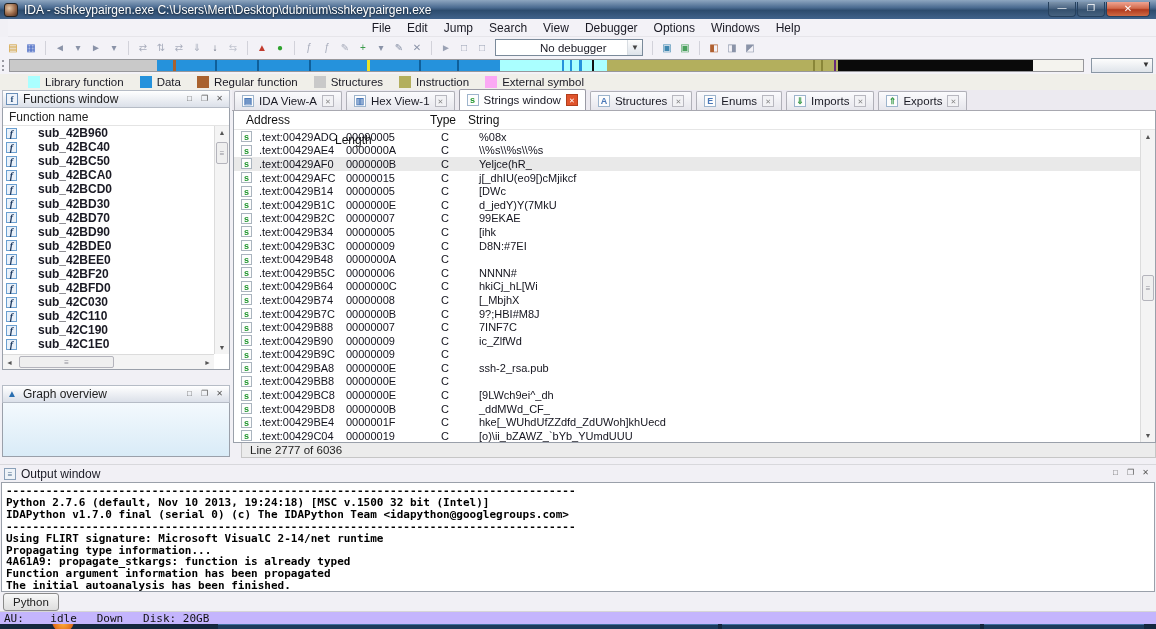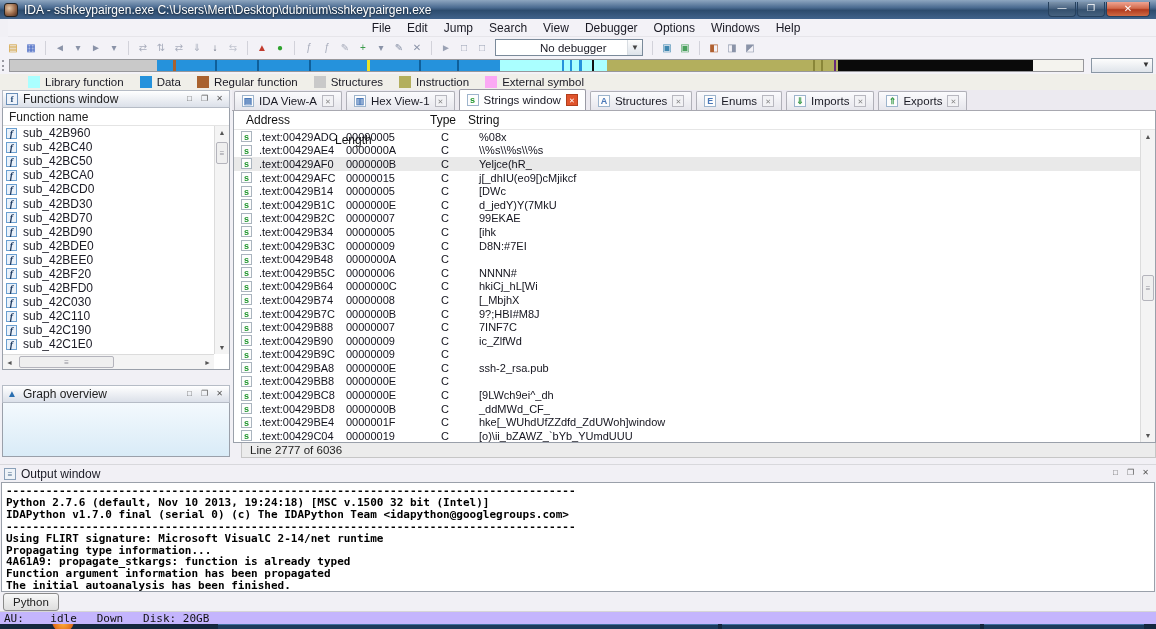--- a/index.html
+++ b/index.html
@@ -62,21 +62,21 @@
   .dock-btn { width:13px; height:13px; font-size:8px; line-height:12px; text-align:center; color:#555; margin-left:2px; }
   .dock-icon { width:12px; height:12px; border:1px solid #6a8fb8; background:#eef3fa; color:#2a4f7a;
     font:bold 9px/11px "Liberation Serif", serif; text-align:center; }
   #functions-body { position:absolute; left:0; top:18px; right:0; bottom:0; background:#fff;
     border:1px solid #9aa0aa; border-top:none; }
   #fn-header { height:18px; line-height:18px; padding-left:6px; border-bottom:1px solid #e4e4e4; color:#222; }
   #fn-list { position:absolute; left:0; top:18px; right:15px; bottom:15px; overflow:hidden; }
   .fn-row { height:14.1px; display:flex; align-items:center; }
   .fn-icon { width:11px; height:11px; border:1px solid #6a9fd0; background:#e9f1fa; color:#1e3a60;
     font:italic bold 10px/10px "Liberation Serif", serif; text-align:center; margin-left:3px; flex:none; }
-  .fn-label { margin-left:6px; white-space:nowrap; }
+  .fn-label { margin-left:21px; white-space:nowrap;font-weight:bold; }
   .vscroll { position:absolute; right:0; top:18px; bottom:15px; width:15px; background:#f4f4f4; border-left:1px solid #dcdcdc; }
   .vs-up,.vs-dn { position:absolute; left:0; right:0; height:13px; text-align:center; font-size:7px; color:#555; line-height:13px; }
   .vs-up{top:0;} .vs-dn{bottom:0;}
   .vs-thumb { position:absolute; left:1px; right:1px; background:#efefef; border:1px solid #b4b4bc;
     border-radius:2px; text-align:center; color:#909098; font-size:8px; }
   .hscroll { position:absolute; left:0; right:15px; bottom:0; height:15px; background:#f4f4f4; border-top:1px solid #dcdcdc; }
   .hs-l,.hs-r { position:absolute; top:0; bottom:0; width:13px; text-align:center; font-size:7px; color:#555; line-height:15px; }
   .hs-l{left:0;} .hs-r{right:0;}
   .hs-thumb { position:absolute; left:16px; top:1px; bottom:1px; width:95px; background:#efefef;
     border:1px solid #b4b4bc; border-radius:2px; text-align:center; color:#909098; font-size:8px; line-height:12px; }
@@ -539,21 +539,21 @@
             <span class="c-addr">.text:00429BD8</span>
             <span class="c-len">0000000B</span>
             <span class="c-type">C</span>
             <span class="c-str">_ddMWd_CF_</span>
           </div>
           <div class="srow">
             <span class="s-icon">s</span>
             <span class="c-addr">.text:00429BE4</span>
             <span class="c-len">0000001F</span>
             <span class="c-type">C</span>
-            <span class="c-str">hke[_WUhdUfZZdfd_ZdUWoh]window</span>
+            <span class="c-str">hke[_WUhdUfZZdfd_ZdUWoh]khUecd</span>
           </div>
           <div class="srow">
             <span class="s-icon">s</span>
             <span class="c-addr">.text:00429C04</span>
             <span class="c-len">00000019</span>
             <span class="c-type">C</span>
             <span class="c-str">[o)\ii_bZAWZ_`bYb_YUmdUUU</span>
           </div>
         </div>
       <div id="strings-vscroll">

